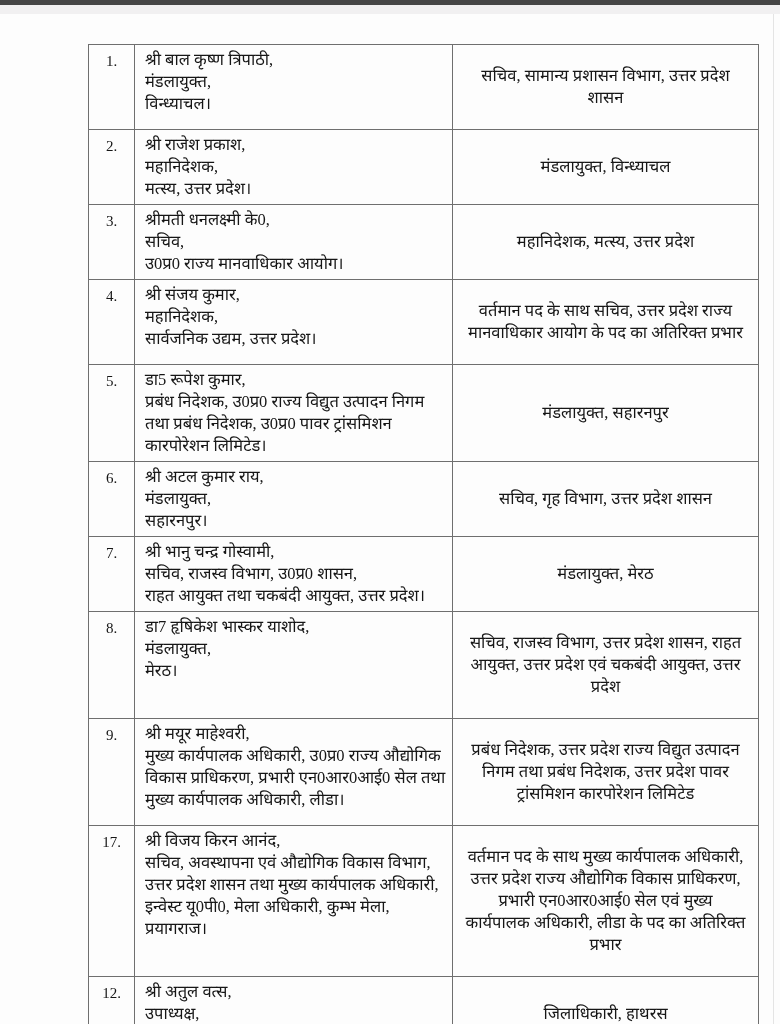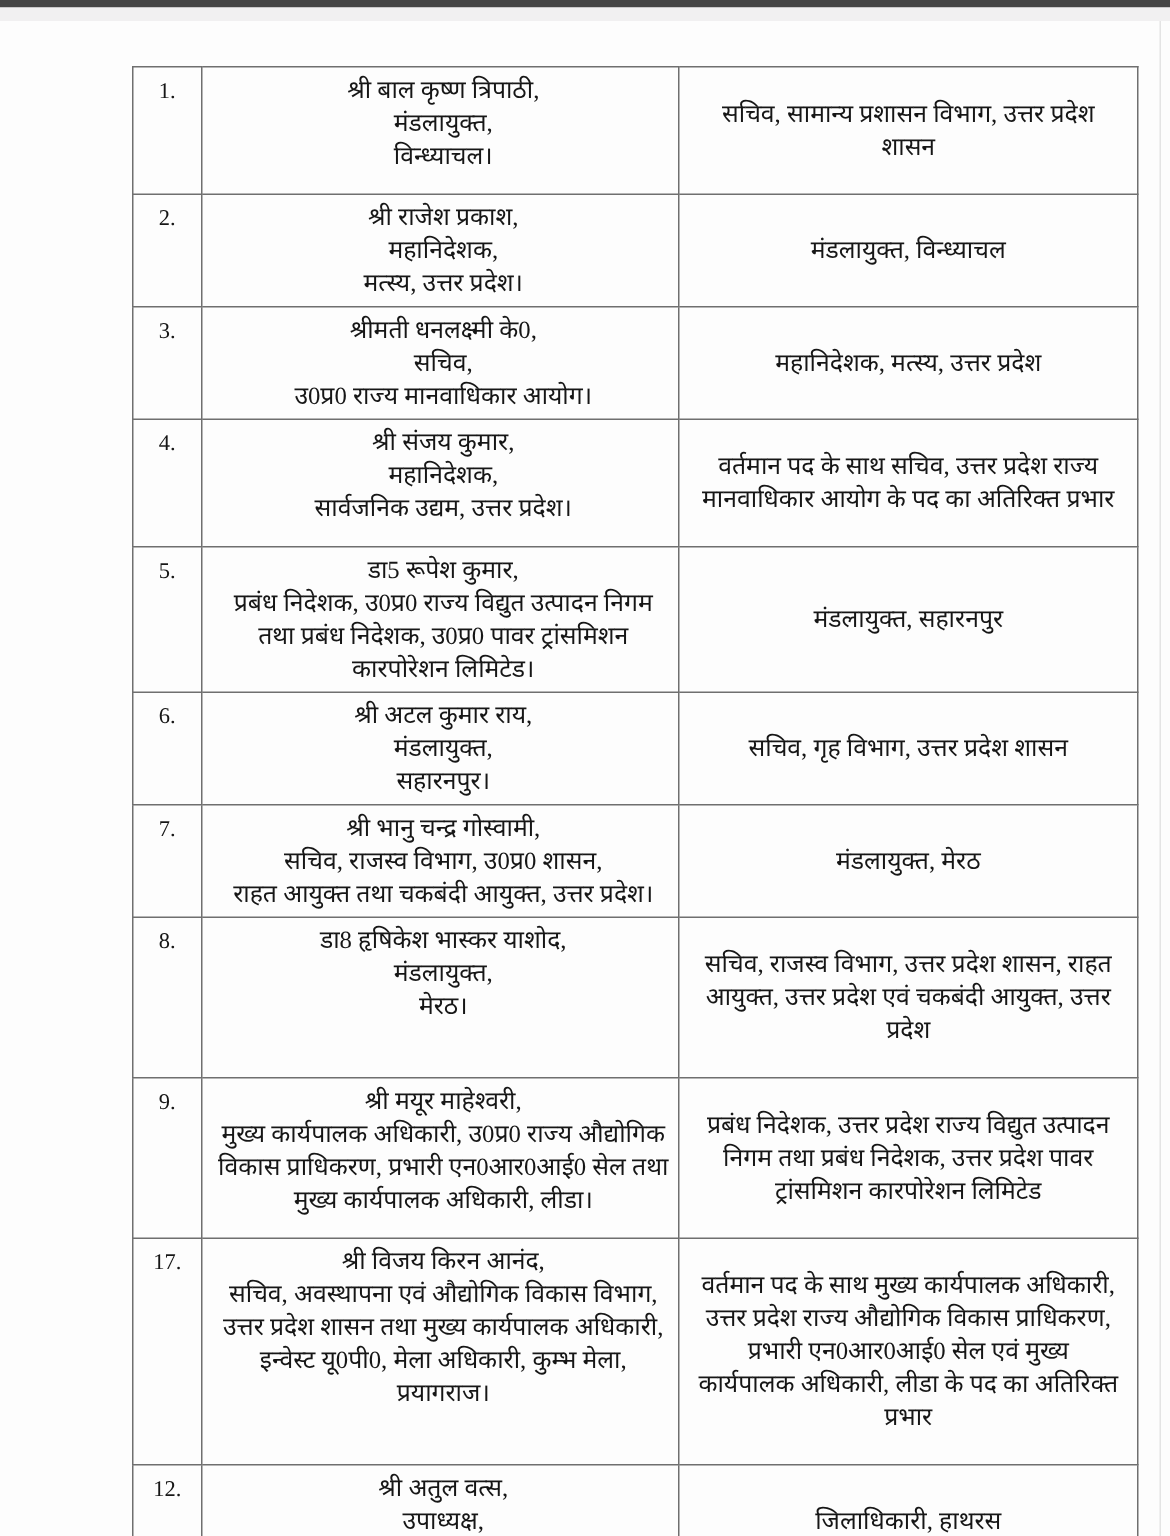--- a/index.html
+++ b/index.html
@@ -60,21 +60,20 @@
     font-family: "Liberation Serif", "DejaVu Serif", serif;
   }
   td.officer {
     width: 301px;
     vertical-align: top;
     text-align: left;
     padding: 4px 6px 4px 10px;
   }
   td.officer .ln {
     white-space: normal;
-    text-align: center;
   }
   td.posting {
     width: 281px;
     vertical-align: middle;
     text-align: center;
     padding: 20px 12px;
   }
 </style>
 </head>
 <body>
@@ -143,21 +142,21 @@
       <td class="officer">
         <div class="ln">श्री भानु चन्द्र गोस्वामी,</div>
         <div class="ln">सचिव, राजस्व विभाग, उ0प्र0 शासन,</div>
         <div class="ln">राहत आयुक्त तथा चकबंदी आयुक्त, उत्तर प्रदेश।</div>
       </td>
       <td class="posting">मंडलायुक्त, मेरठ</td>
     </tr>
     <tr>
       <td class="sno">8.</td>
       <td class="officer">
-        <div class="ln">डा8 हृषिकेश भास्कर याशोद,</div>
+        <div class="ln">डा7 हृषिकेश भास्कर याशोद,</div>
         <div class="ln">मंडलायुक्त,</div>
         <div class="ln">मेरठ।</div>
       </td>
       <td class="posting">सचिव, राजस्व विभाग, उत्तर प्रदेश शासन, राहत आयुक्त, उत्तर प्रदेश एवं चकबंदी आयुक्त, उत्तर प्रदेश</td>
     </tr>
     <tr>
       <td class="sno">9.</td>
       <td class="officer">
         <div class="ln">श्री मयूर माहेश्वरी,</div>
         <div class="ln">मुख्य कार्यपालक अधिकारी, उ0प्र0 राज्य औद्योगिक विकास प्राधिकरण, प्रभारी एन0आर0आई0 सेल तथा मुख्य कार्यपालक अधिकारी, लीडा।</div>

